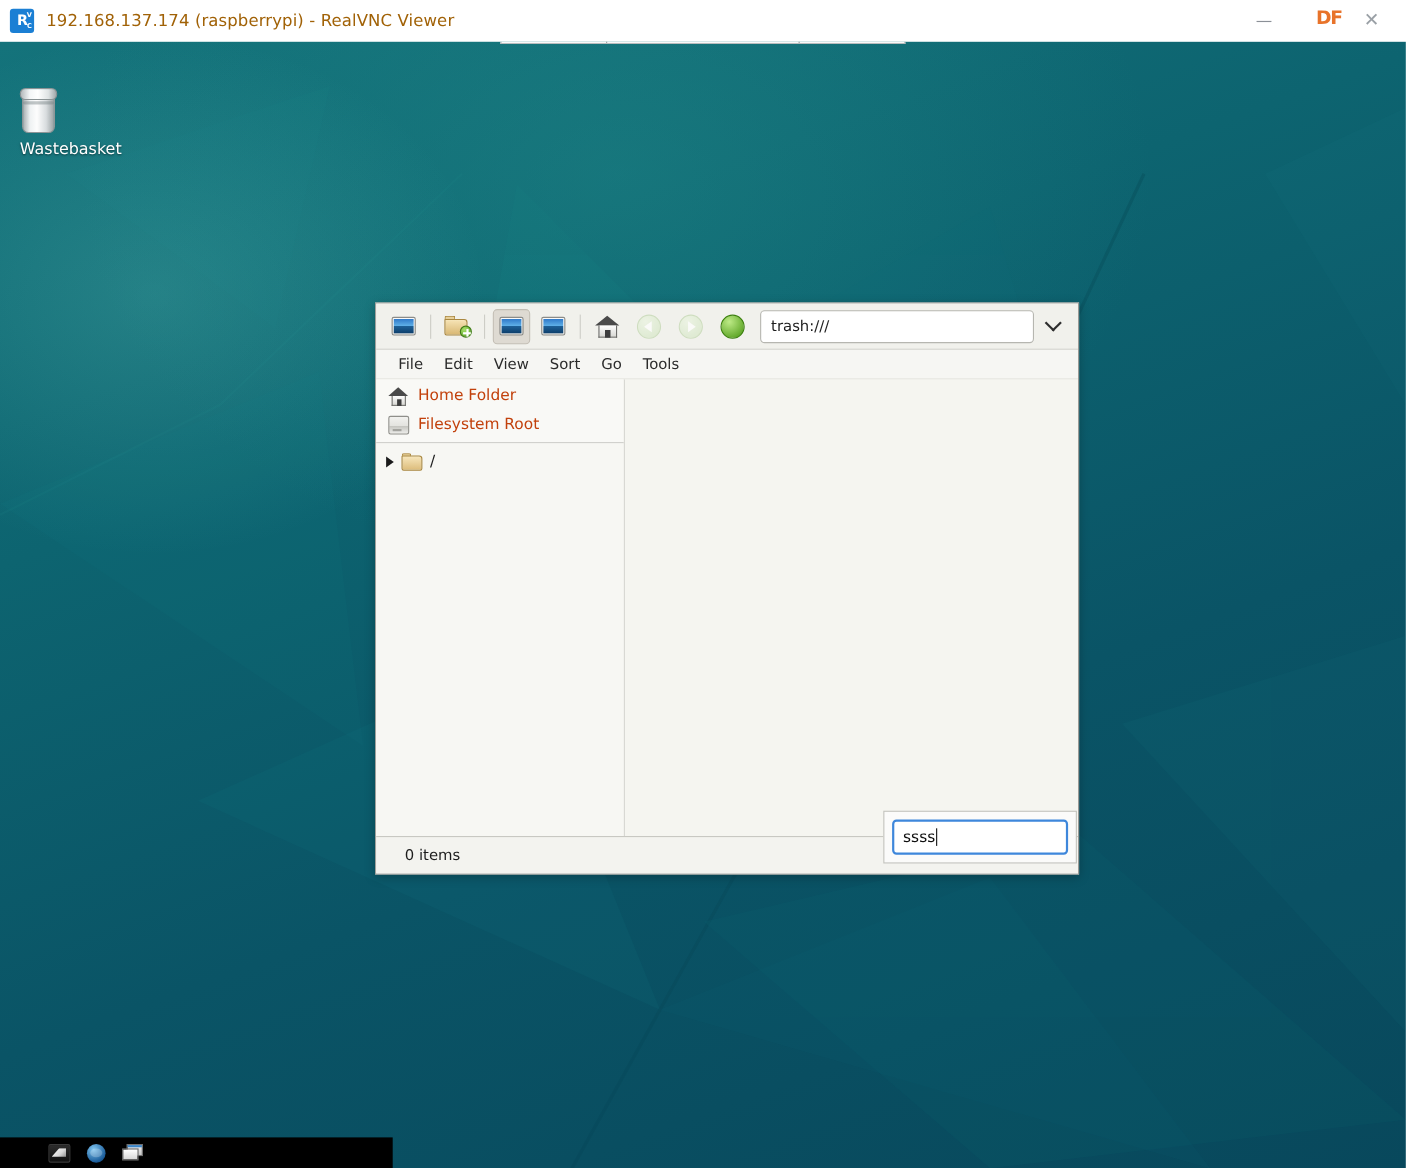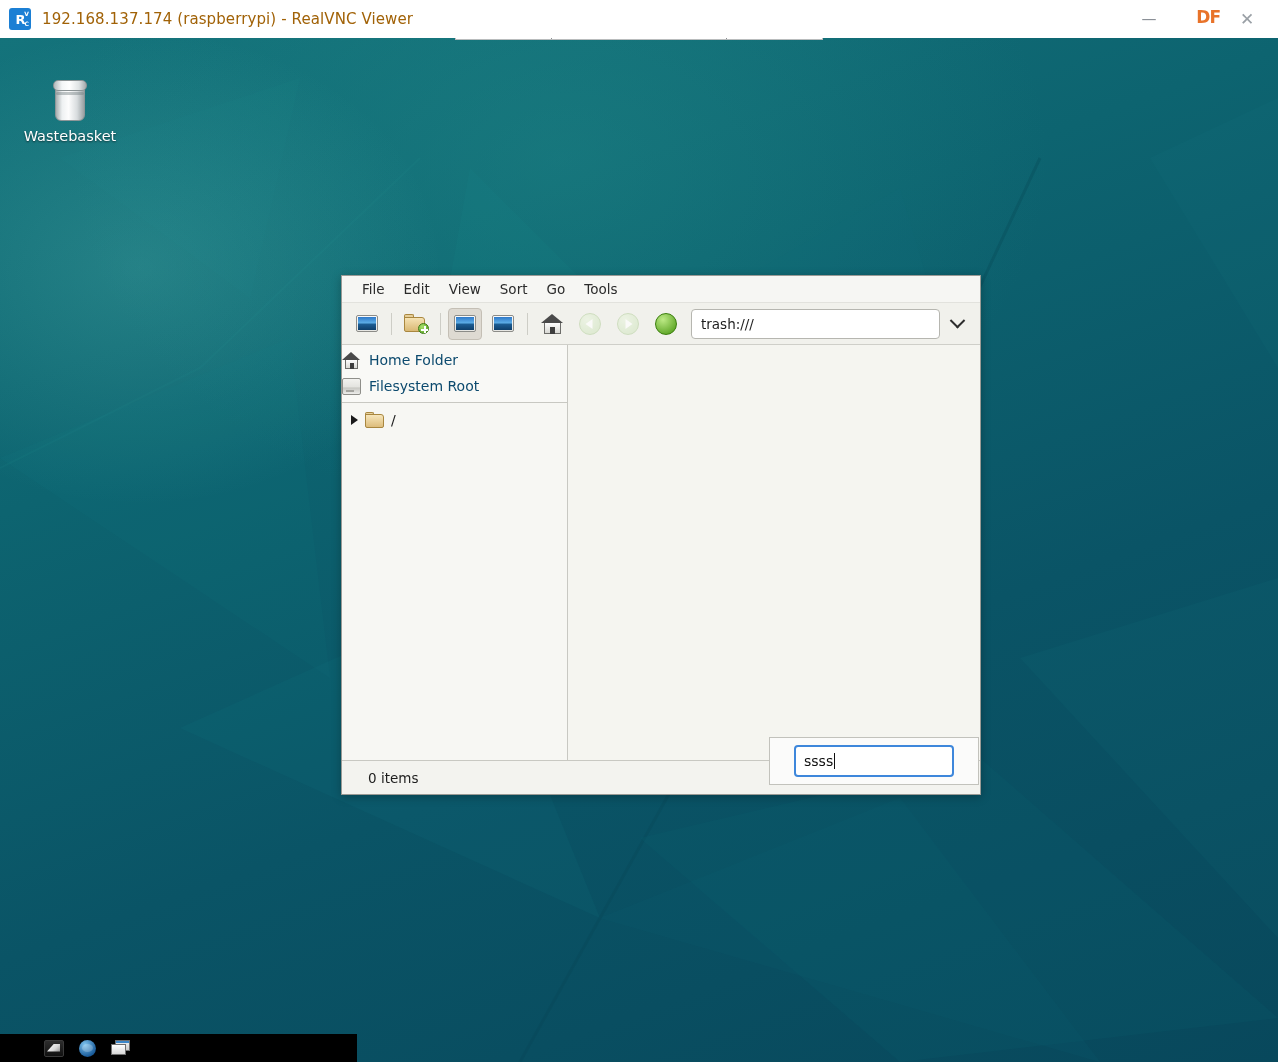--- a/index.html
+++ b/index.html
@@ -54,21 +54,21 @@
   
   #top-panel-strip{
     position:absolute; left:455px; top:-10px; width:368px; height:12px;
     background:#ffffff; border:1px solid #b9bcbd; border-top:none;
   }
   #top-panel-strip .tick{ position:absolute; top:0; width:1px;height:11px;background:#8d9193;}
 
   
   #wastebasket-icon{
     position:absolute; left:18px; top:40px; width:104px;
-    display:flex; flex-direction:column; align-items:center; cursor:default;
+    display:flex; flex-direction:column; align-items:flex-start; cursor:default;
   }
   .bin{ width:34px;height:44px; position:relative; }
   .bin-body{
     position:absolute;left:2px;top:7px;width:30px;height:36px;border-radius:4px 4px 6px 6px;
     background:linear-gradient(90deg,#a8aeb0 0%,#eef1f2 22%,#fdfdfd 45%,#d8dcde 75%,#9aa1a3 100%);
     border:1px solid #8e9698;
   }
   .bin-lid{
     position:absolute;left:0px;top:2px;width:34px;height:11px;border-radius:5px;
     background:linear-gradient(90deg,#b3b9bb 0%,#f4f6f7 25%,#ffffff 48%,#dfe3e4 78%,#a2a9ab 100%);
@@ -179,22 +179,22 @@
   .chev{ width:11px;height:11px;border-right:2px solid #2e2e2e;border-bottom:2px solid #2e2e2e;
          transform:rotate(45deg) translate(-2px,-2px); }
 
   #fm-body{ flex:1; display:flex; min-height:0; }
   #fm-sidebar{
     width:226px; background:#f7f7f3; border-right:1px solid #c8c8c2;
     display:flex;flex-direction:column;
   }
   #fm-places{ border-bottom:1px solid #c8c8c2; padding:2px 0 3px 0; background:#f9f9f6;}
   .place-row{
-    height:26px; display:flex; align-items:center; gap:8px;
-    font-size:14px; color:#0c4a6e; cursor:default;
+    height:26px; display:flex; align-items:center; padding-left:11px; gap:8px;
+    font-size:14px; color:#c2410c; cursor:default;
   }
   .ic-drive{
     width:19px;height:17px;border-radius:2px;
     background:linear-gradient(#f2f2ef 0%,#e3e3df 55%,#c6c6c1 58%,#ededea 100%);
     border:1px solid #8f8f8a; position:relative;
   }
   .ic-drive:after{
     content:"";position:absolute;left:3px;bottom:2px;width:8px;height:2px;background:#a4a49f;
   }
   .ic-home-sm{ width:19px;height:17px;position:relative;}
@@ -229,21 +229,21 @@
   }
 
   #fm-filelist{ flex:1; background:#f5f5f0; }
 
   #fm-statusbar{
     height:34px; background:#f3f3ef; border-top:1px solid #c8c8c2;
     display:flex; align-items:center; padding-left:14px; position:relative;
   }
   #fm-status-text{ font-size:13.5px; color:#1d1d1d;margin-left:12px; }
   #fm-input-popup{
-    position:absolute; right:1px; top:-24px; width:210px; height:48px;
+    position:absolute; right:1px; top:-24px; width:176px; height:48px;
     background:#fbfbfa; border:1px solid #c2c2bc;
     display:flex;align-items:center;justify-content:center;margin-left:21px;
   }
   #fm-text-input{
     width:160px;height:32px;background:#ffffff;
     border:2px solid #3e87db;border-radius:4px;
     display:flex;align-items:center;padding-left:8px;
     font-size:14px;color:#101010;
   }
   .caret{
@@ -323,88 +323,88 @@
     <div class="bin">
       <div class="bin-body"></div>
       <div class="bin-lid"></div>
       <div class="bin-ring"></div>
     </div>
     <div id="wastebasket-label">Wastebasket</div>
   </div>
 
   <div id="fm-window">
 
+    <div id="fm-toolbar">
+
+      <div class="tb-btn">
+        <span class="ic-window">
+            <i></i>
+          </span>
+      </div>
+      <div class="tb-sep"></div>
+
+      <div class="tb-btn">
+        <span class="ic-folderplus">
+          <span class="ftab"></span>
+            <span class="fbody"></span>
+            <span class="plus"></span>
+        </span>
+      </div>
+      <div class="tb-sep"></div>
+
+      <div class="tb-btn active">
+        <span class="ic-window">
+            <i></i>
+          </span>
+      </div>
+      <div class="tb-btn">
+        <span class="ic-window">
+            <i></i>
+          </span>
+      </div>
+      <div class="tb-sep"></div>
+
+      <div class="tb-btn">
+        <span class="ic-home">
+          <span class="roof"></span>
+            <span class="walls"></span>
+            <span class="door"></span>
+        </span>
+      </div>
+      <div class="tb-btn">
+        <span class="ic-nav off">
+          <span class="arrow arr-left"></span>
+        </span>
+      </div>
+      <div class="tb-btn">
+        <span class="ic-nav off">
+          <span class="arrow arr-right"></span>
+        </span>
+      </div>
+      <div class="tb-btn">
+        <span class="ic-nav on">
+          <span class="arrow arr-up"></span>
+        </span>
+      </div>
+
+      <div id="fm-path-wrap">
+        <div id="fm-path" title="Enter a path">trash:///</div>
+        <div id="fm-path-dropdown">
+          <span class="chev"></span>
+        </div>
+      </div>
+    </div>
+
     <div id="fm-menubar">
       <div class="menu-item">File</div>
       <div class="menu-item">Edit</div>
       <div class="menu-item">View</div>
       <div class="menu-item">Sort</div>
       <div class="menu-item">Go</div>
       <div class="menu-item">Tools</div>
-    </div>
-
-    <div id="fm-toolbar">
-
-      <div class="tb-btn">
-        <span class="ic-window">
-            <i></i>
-          </span>
-      </div>
-      <div class="tb-sep"></div>
-
-      <div class="tb-btn">
-        <span class="ic-folderplus">
-          <span class="ftab"></span>
-            <span class="fbody"></span>
-            <span class="plus"></span>
-        </span>
-      </div>
-      <div class="tb-sep"></div>
-
-      <div class="tb-btn active">
-        <span class="ic-window">
-            <i></i>
-          </span>
-      </div>
-      <div class="tb-btn">
-        <span class="ic-window">
-            <i></i>
-          </span>
-      </div>
-      <div class="tb-sep"></div>
-
-      <div class="tb-btn">
-        <span class="ic-home">
-          <span class="roof"></span>
-            <span class="walls"></span>
-            <span class="door"></span>
-        </span>
-      </div>
-      <div class="tb-btn">
-        <span class="ic-nav off">
-          <span class="arrow arr-left"></span>
-        </span>
-      </div>
-      <div class="tb-btn">
-        <span class="ic-nav off">
-          <span class="arrow arr-right"></span>
-        </span>
-      </div>
-      <div class="tb-btn">
-        <span class="ic-nav on">
-          <span class="arrow arr-up"></span>
-        </span>
-      </div>
-
-      <div id="fm-path-wrap">
-        <div id="fm-path" title="Enter a path">trash:///</div>
-        <div id="fm-path-dropdown">
-          <span class="chev"></span>
-        </div>
-      </div>
     </div>
 
     <div id="fm-body">
 
       <div id="fm-sidebar">
         <div id="fm-places">
           <div class="place-row">
             <span class="ic-home-sm">
               <span class="roof"></span>
                 <span class="walls"></span>

